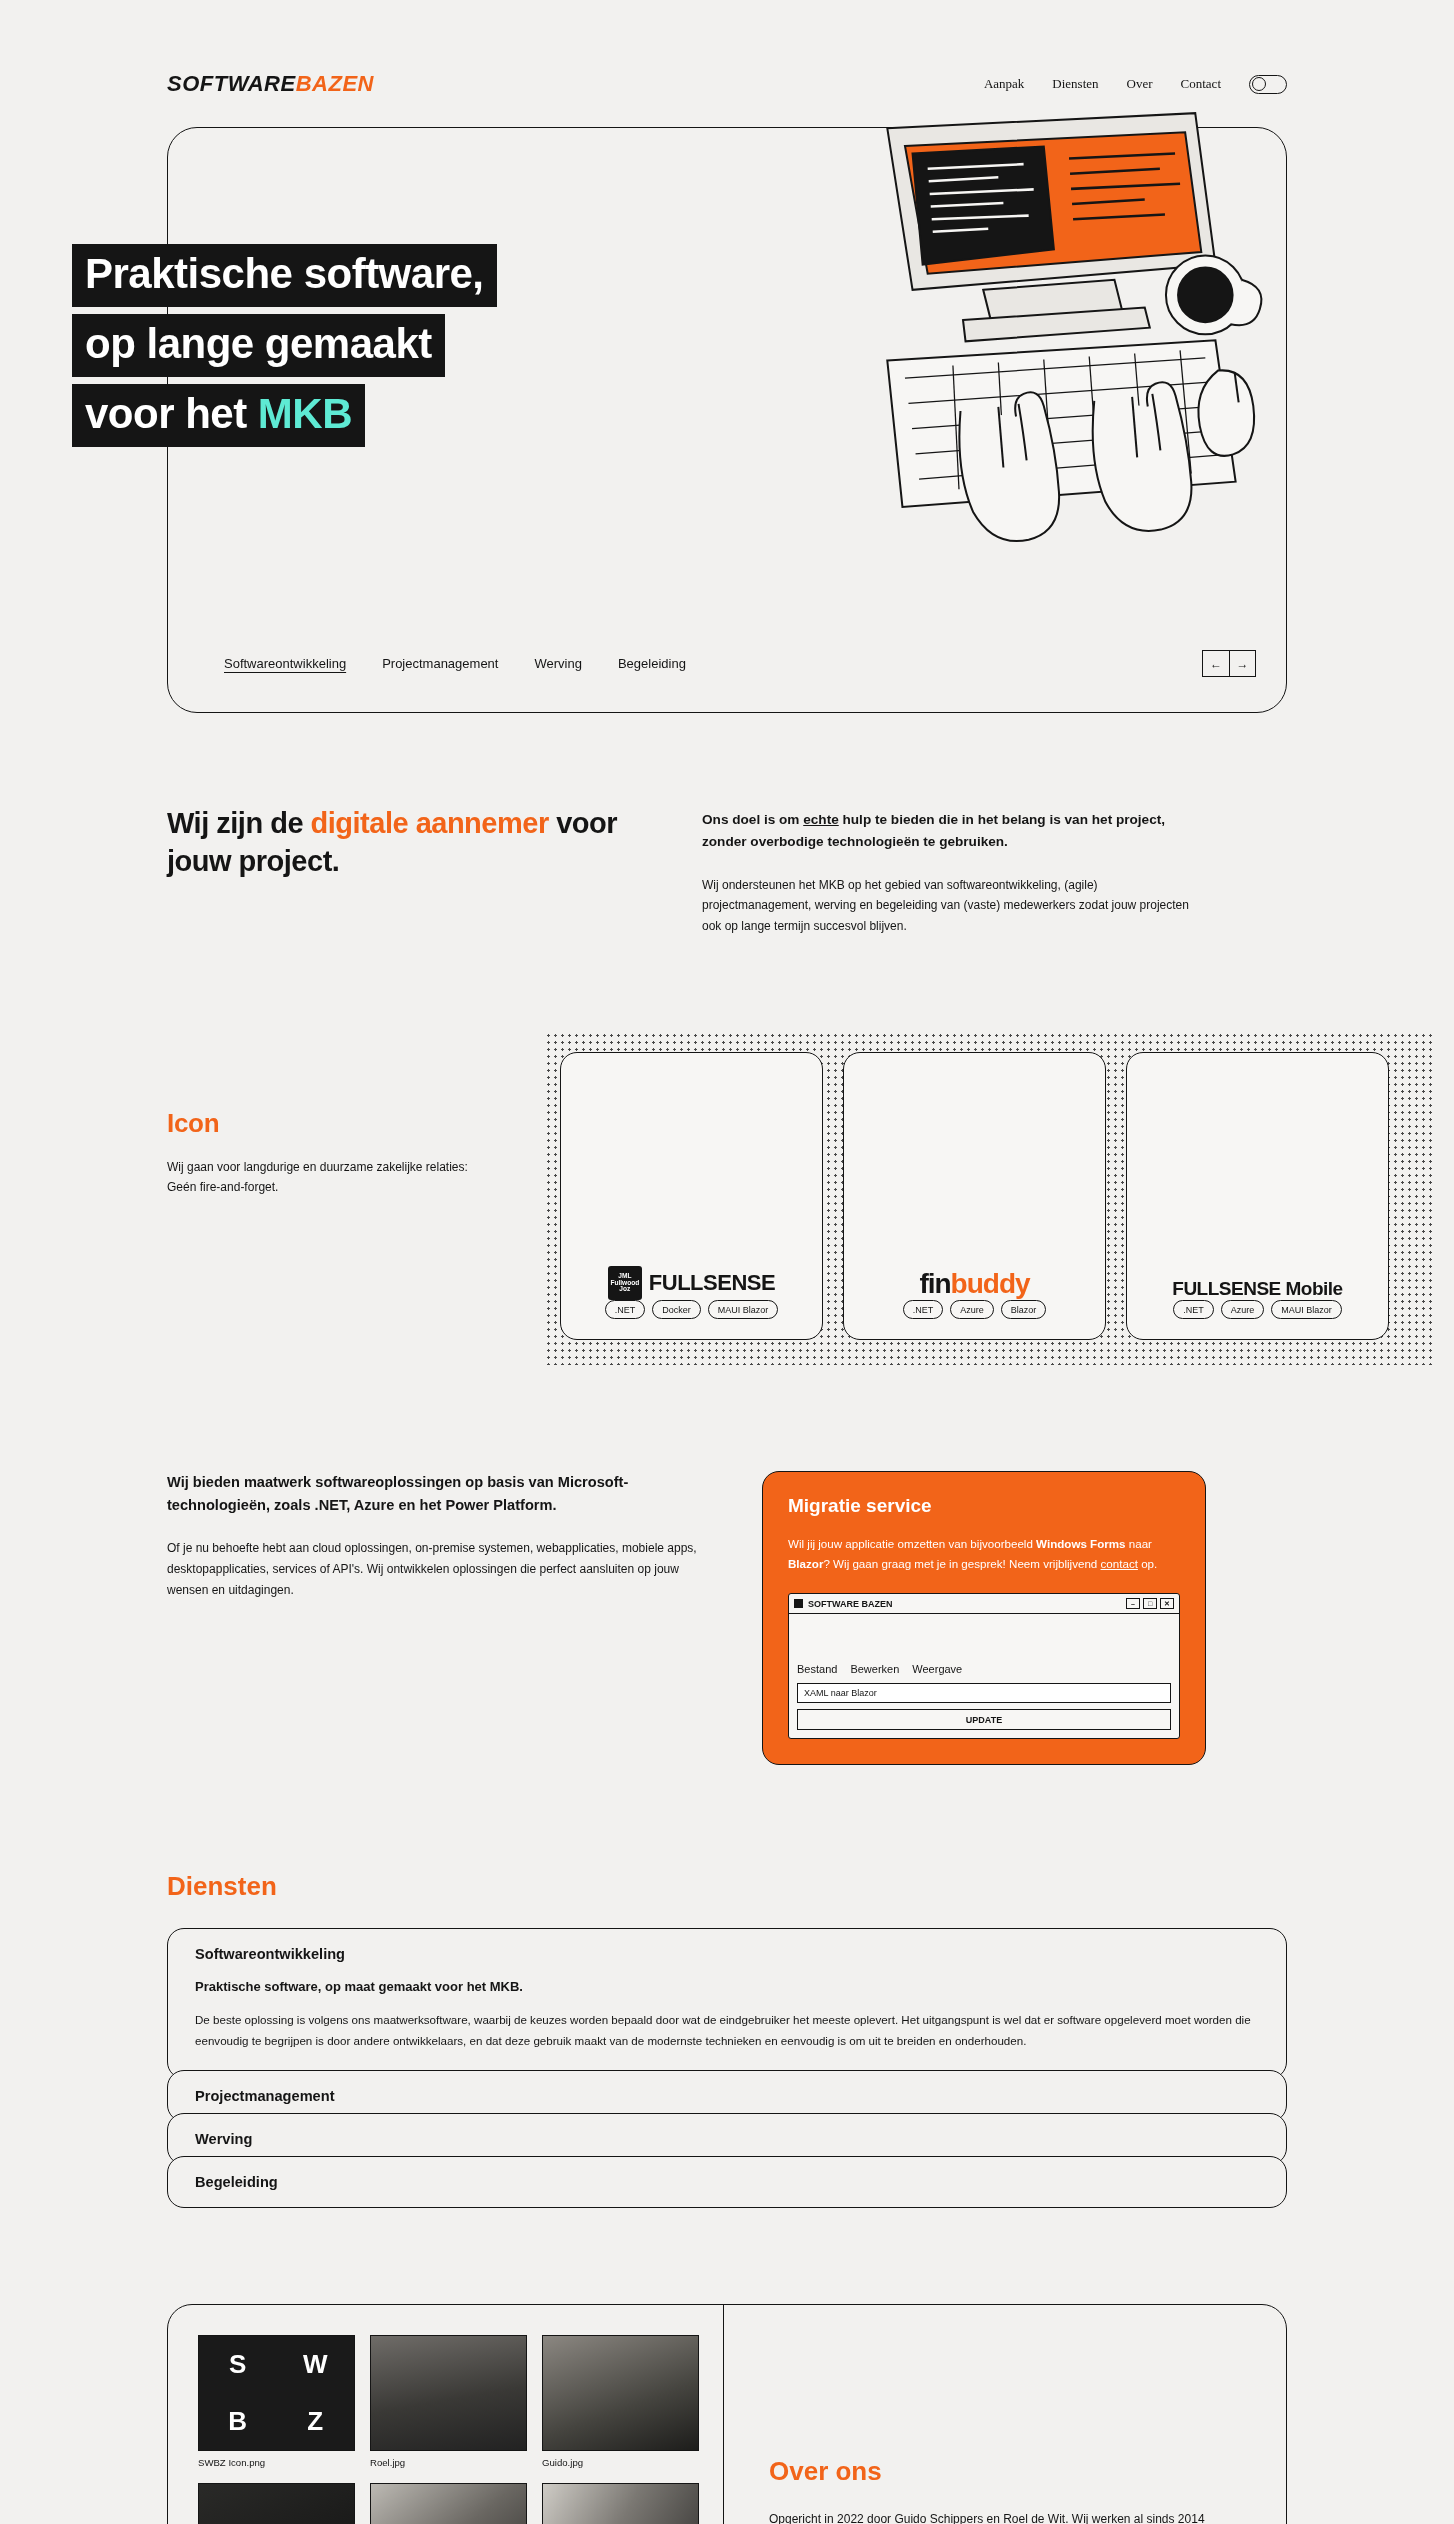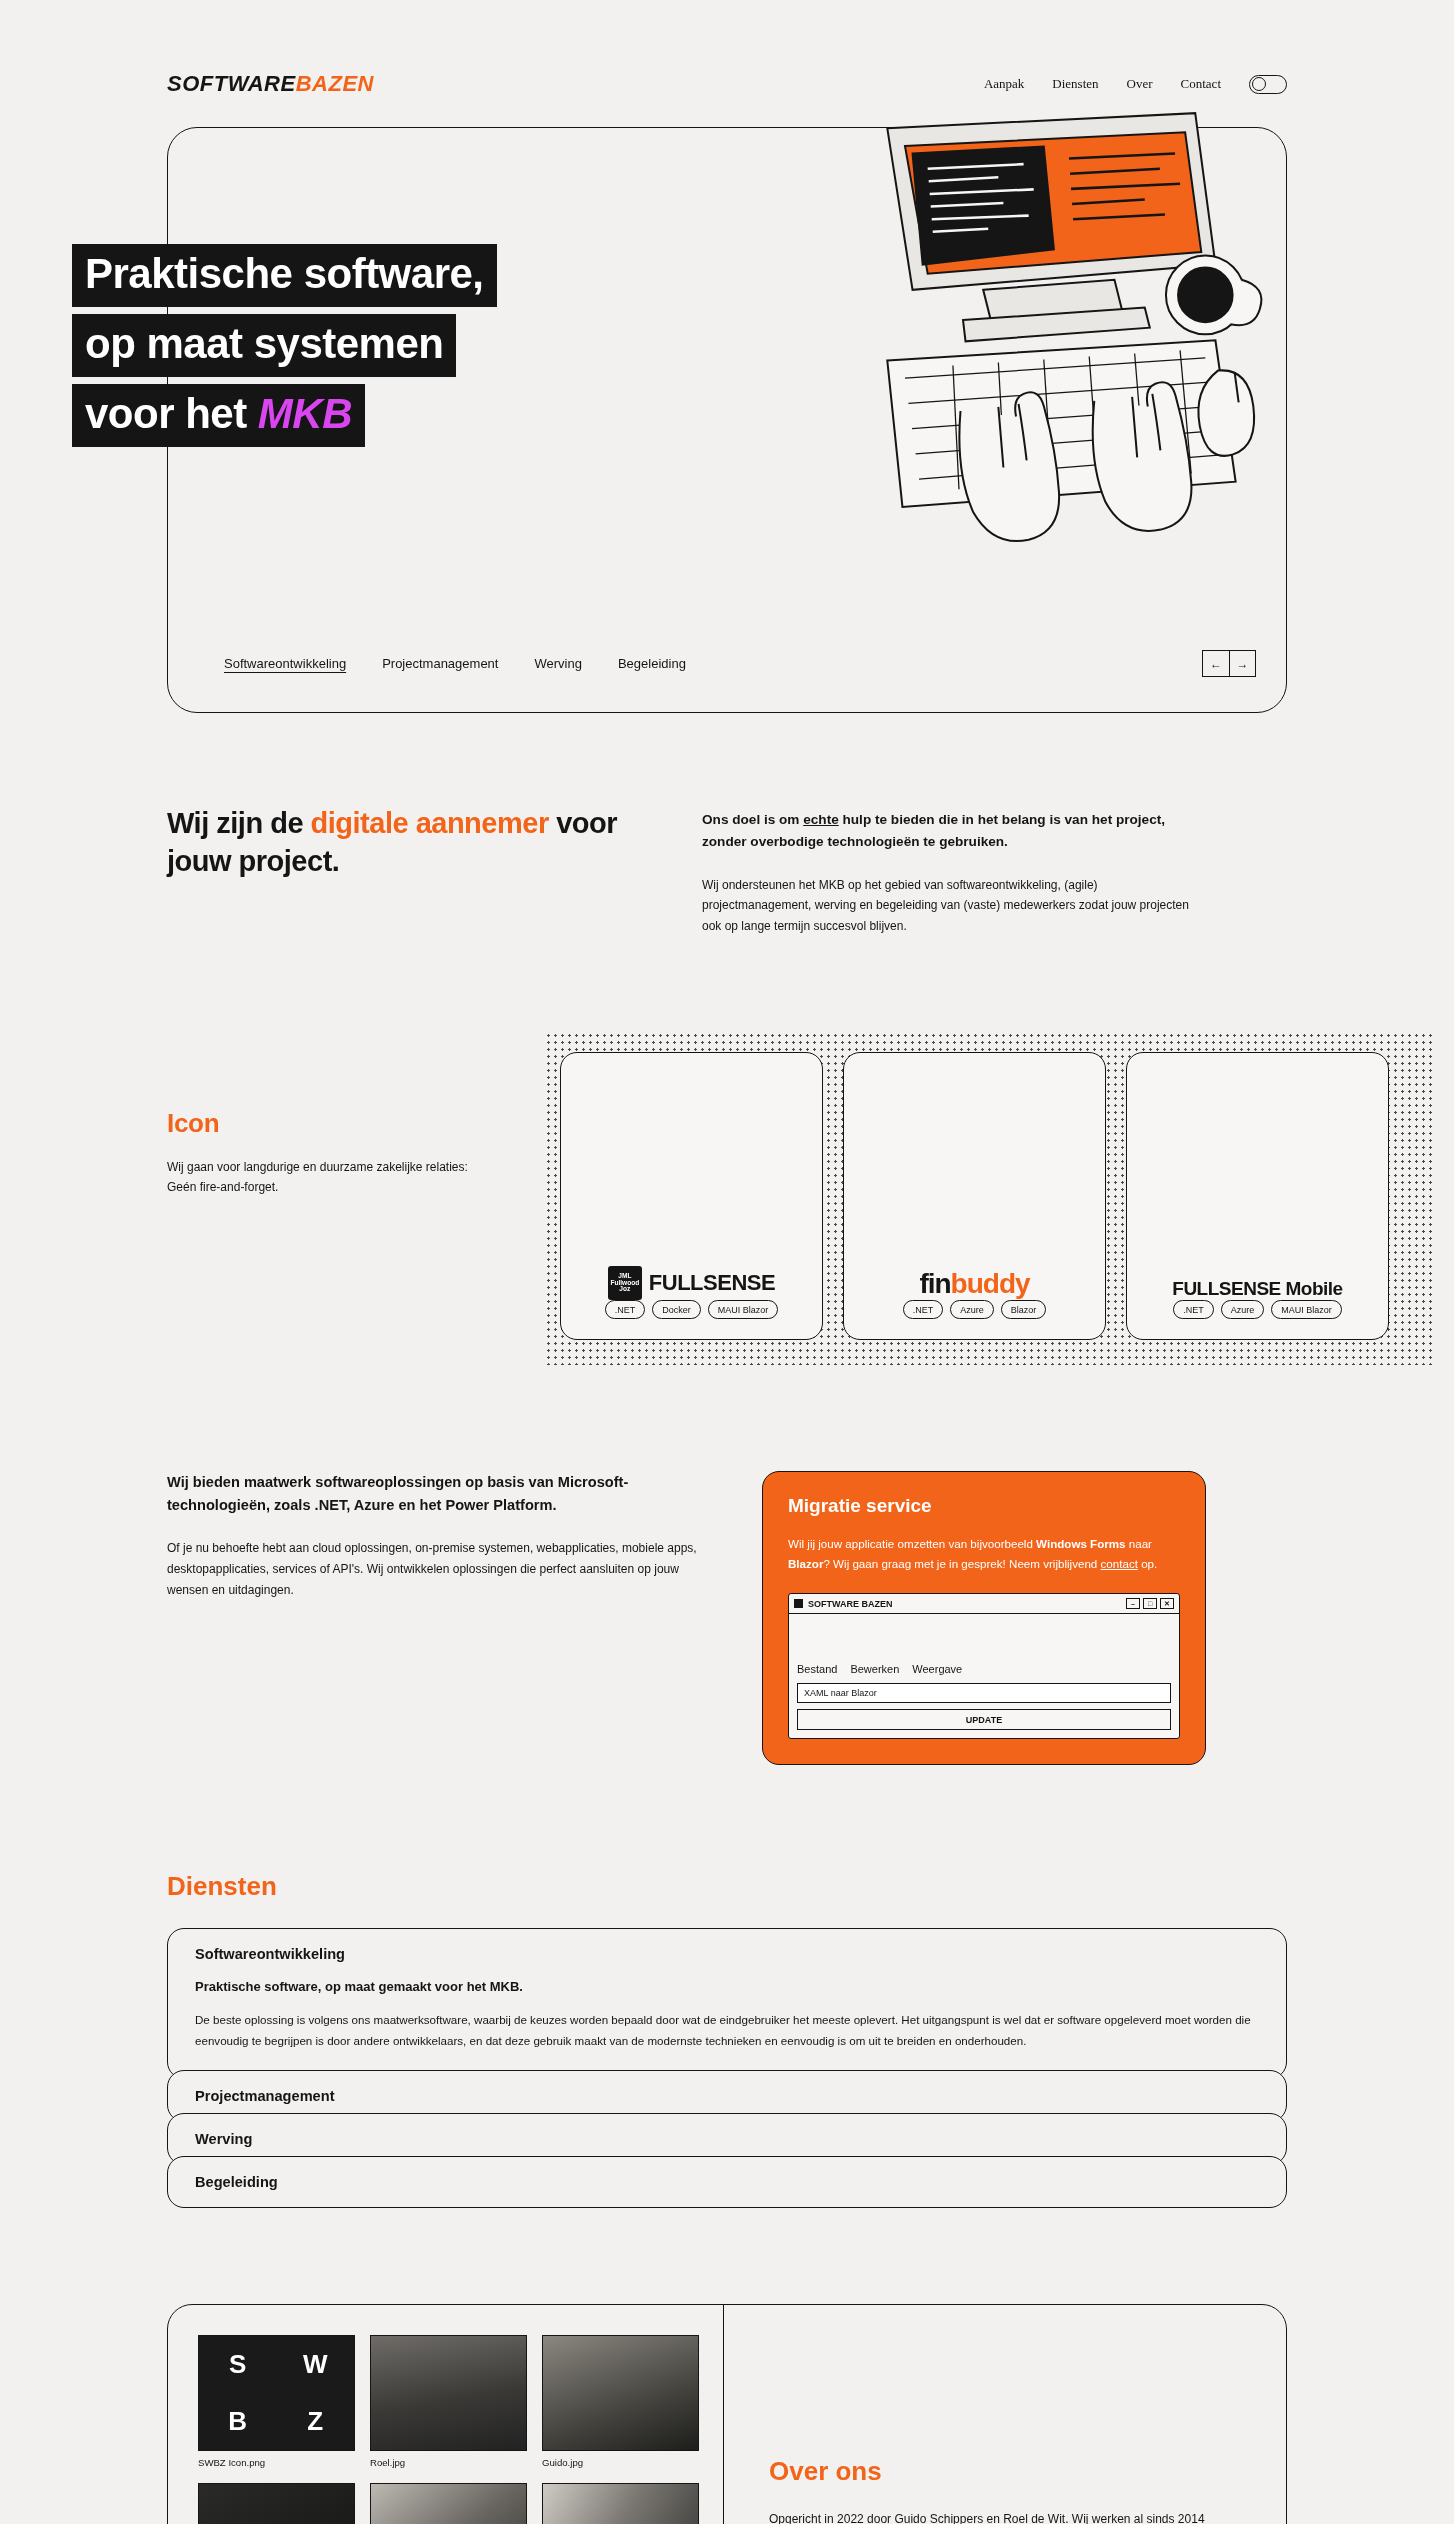--- a/index.html
+++ b/index.html
@@ -35,21 +35,21 @@
   .hero-card {
     border: 1px solid #151515; border-radius: 30px; height: 586px;
     position: relative; background: transparent;
   }
   .hero-title { position: absolute; left: -96px; top: 116px; }
   .hero-title .ln {
     display: inline-block; background: #151515; color: #fff;
     font-size: 42px; font-weight: 700; letter-spacing: -0.5px;
     padding: 6px 13px 9px 13px; margin-bottom: 7px;
   }
-  .hero-title .orange { color: #d946ef; font-style: italic; }
+  .hero-title .orange { color: #5eead4; }
   .hero-title .row { display: block; }
 
   .hero-art {
     position: absolute; right: 20px; top: -30px; width: 505px; height: 525px;
   }
 
   .hero-tabs {
     position: absolute; left: 56px; right: 30px; bottom: 35px;
     display: flex; align-items: center; justify-content: space-between;
   }
@@ -270,21 +270,21 @@
           <g stroke="#151515" stroke-width="4" fill="#f7f6f4">
             <circle cx="880" cy="390" r="78"></circle>
             <circle cx="880" cy="390" r="54" fill="#151515"></circle>
             <path d="M952 360 q50 14 36 58 q-12 40 -58 30"></path>
           </g>
         </svg>
       </div>
 
       <div class="hero-title">
         <div class="row"><span class="ln">Praktische software,</span></div>
-        <div class="row"><span class="ln">op maat systemen</span></div>
+        <div class="row"><span class="ln">op lange gemaakt</span></div>
         <div class="row"><span class="ln"><span>voor het </span><span class="orange">MKB</span></span></div>
       </div>
 
       <div class="hero-tabs">
         <div class="tab-list">
           <div class="tab active">Softwareontwikkeling</div>
           <div class="tab">Projectmanagement</div>
           <div class="tab">Werving</div>
           <div class="tab">Begeleiding</div>
         </div>

